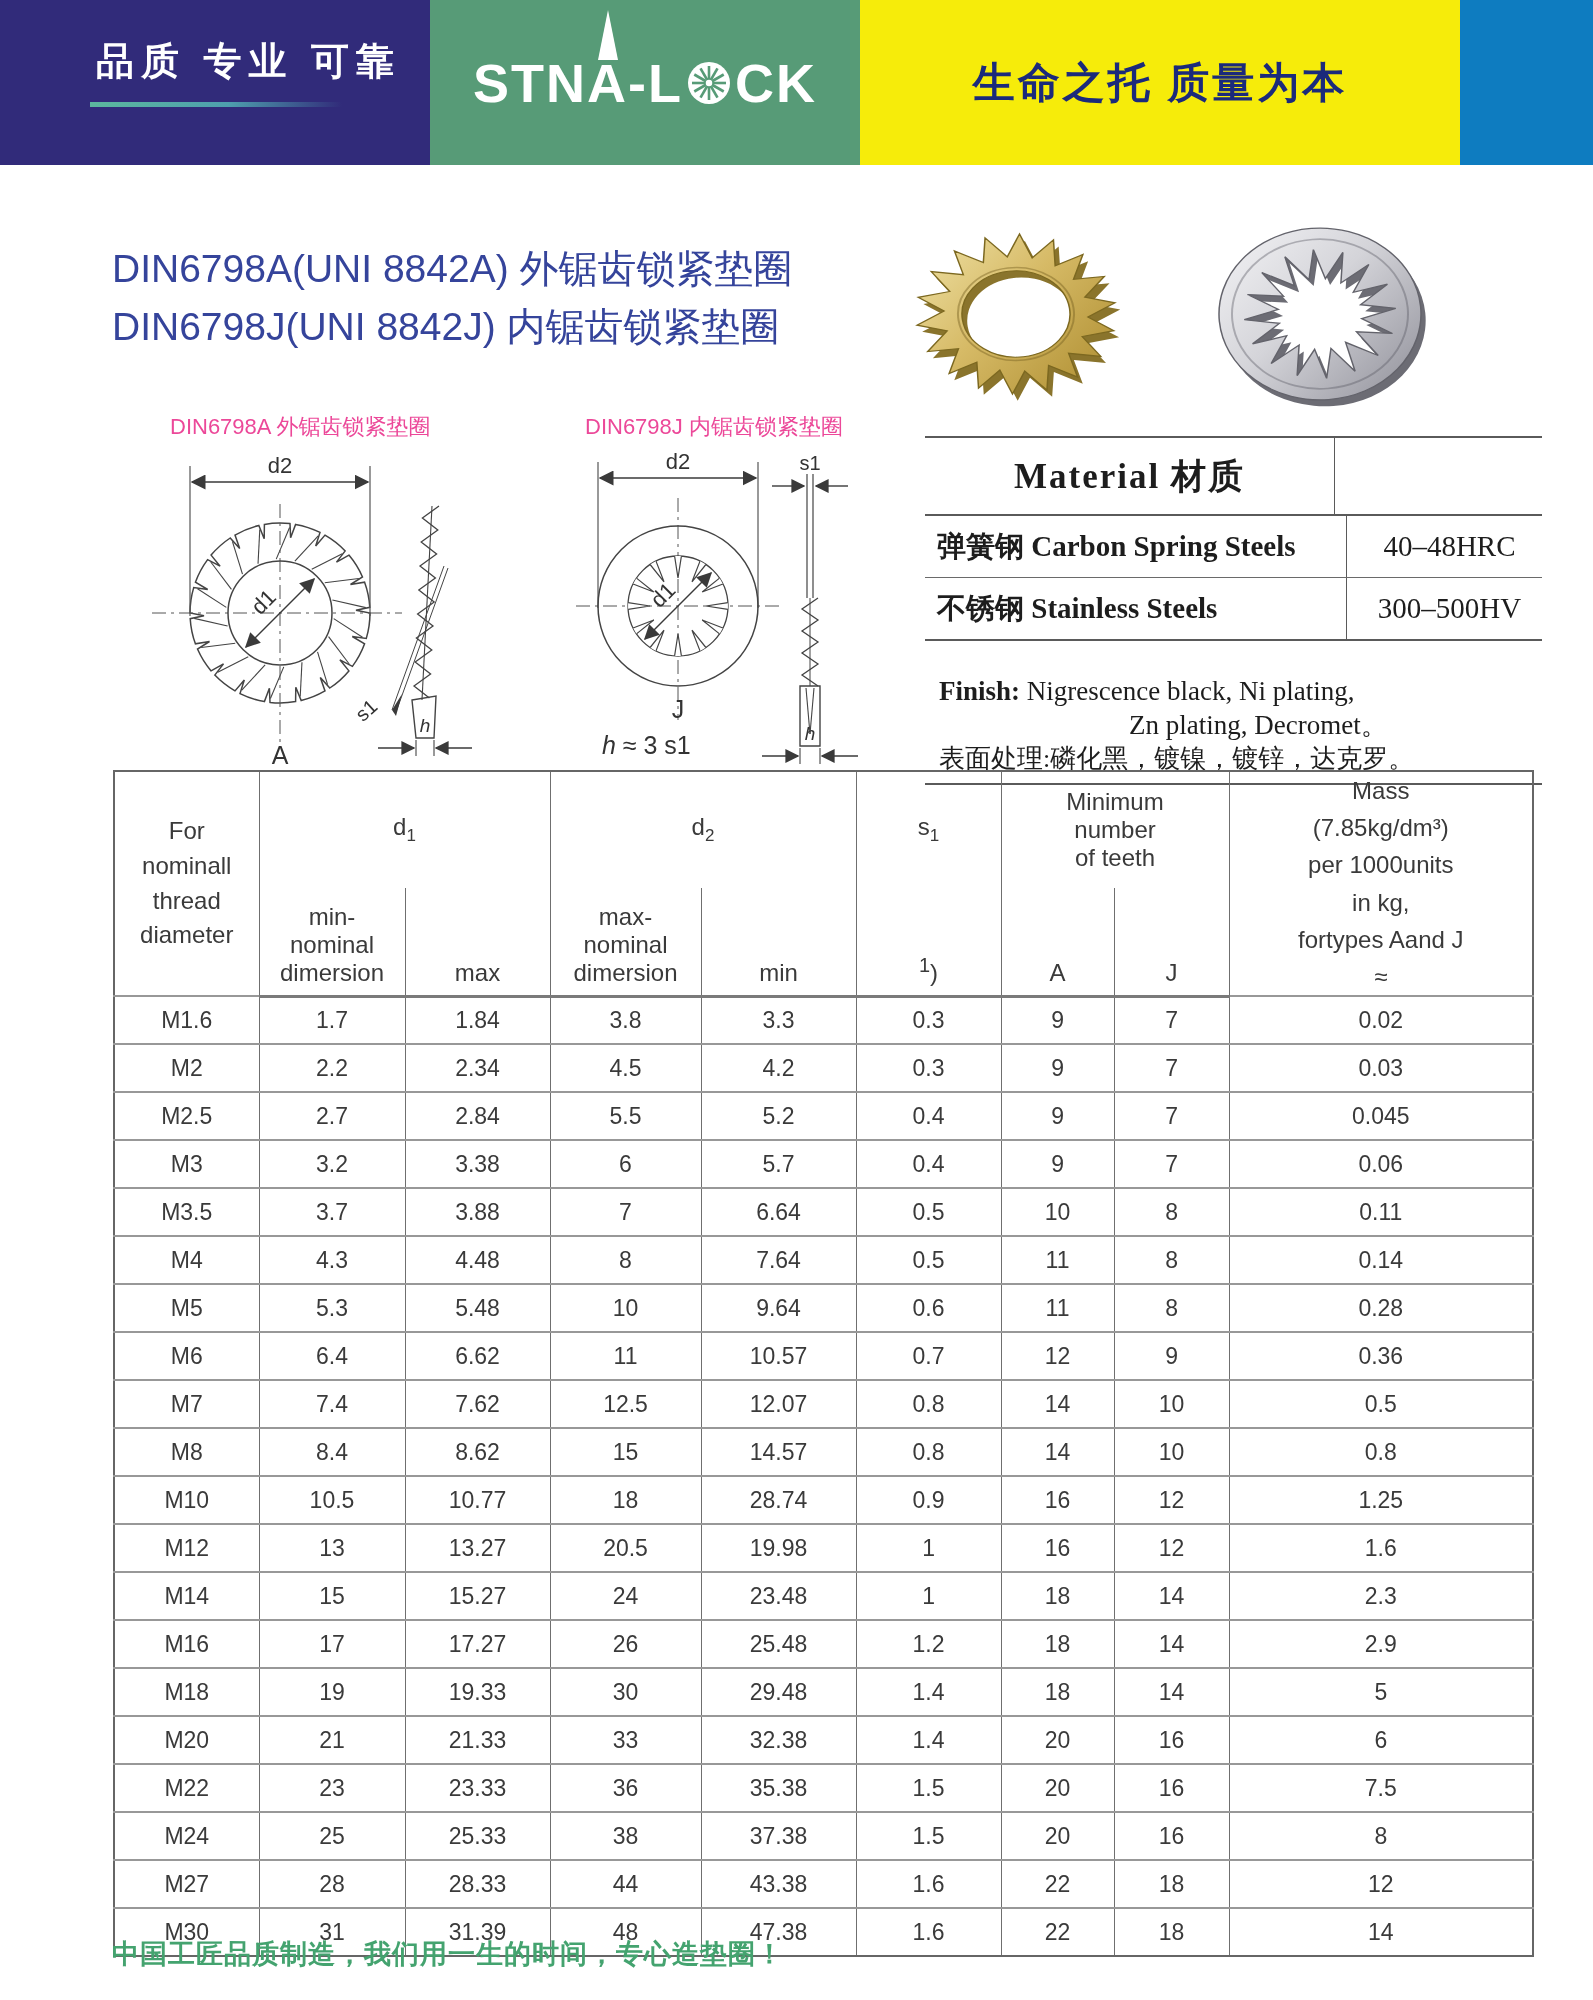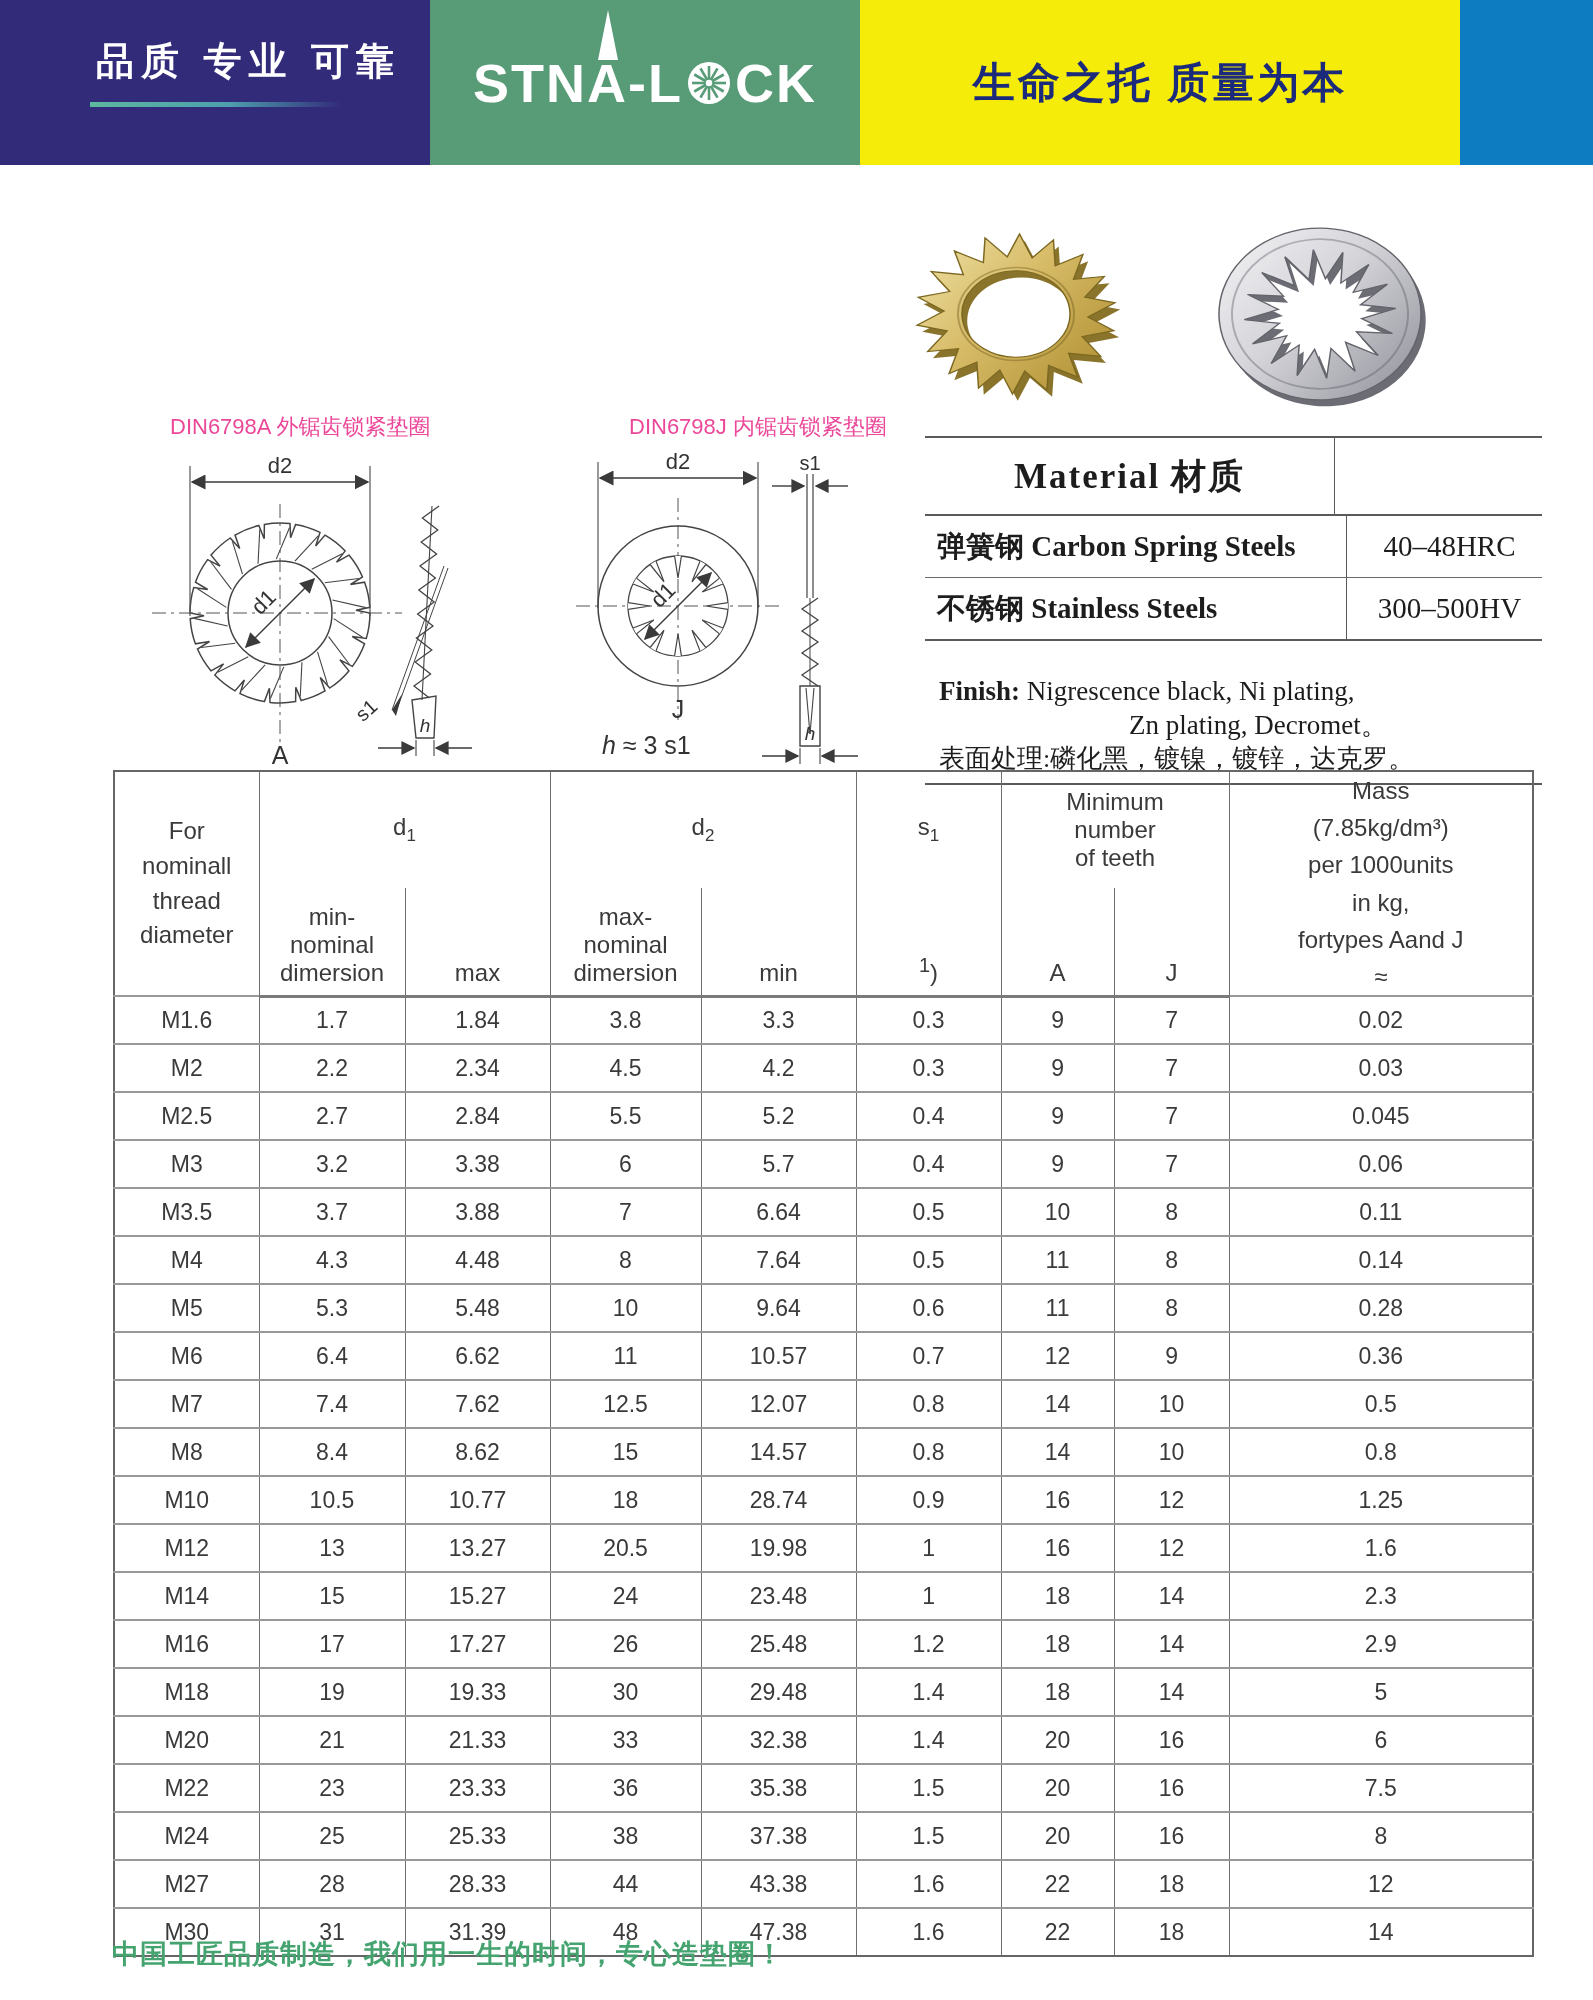--- a/index.html
+++ b/index.html
@@ -103,20 +103,24 @@
             <line x1="0" y1="0" x2="14.722431864335451" y2="-8.500000000000007" stroke="#579b77" stroke-width="2.6"></line>
           </g>
           <circle r="4" fill="#ffffff" stroke="#579b77" stroke-width="1.5"></circle>
         </svg>
         <span>CK</span>
     </div>
   </div>
 
   <div class="abs right-slogan">生命之托 质量为本</div>
 
+  <div class="abs title">
+    <div>DIN6798A(UNI 8842A) 外锯齿锁紧垫圈</div>
+    <div>DIN6798J(UNI 8842J) 内锯齿锁紧垫圈</div>
+  </div>
 
   <svg class="abs" style="left:888px;top:200px;" width="660" height="232" viewBox="0 0 660 232">
     <defs>
       <linearGradient id="gradGold" x1="0" y1="0" x2="1" y2="1">
         <stop offset="0" stop-color="#f0e3a8"></stop>
           <stop offset="0.45" stop-color="#d6ba66"></stop>
         <stop offset="0.8" stop-color="#bb9c42"></stop>
           <stop offset="1" stop-color="#a88a30"></stop>
       </linearGradient>
       <linearGradient id="gradSil" x1="0" y1="0" x2="1" y2="1">
@@ -132,21 +136,21 @@
         <circle r="58" fill="none" stroke="rgba(120,98,34,0.45)" stroke-width="2"></circle>
       </g>
     <g transform="translate(432,114) scale(1,0.85) rotate(-5)" id="photo-silver">
         <path d="M101 0A101 101 0 1 0 -101 0A101 101 0 1 0 101 0ZM76.0 0.0L41.0 9.0L70.2 29.1L34.5 24.0L53.7 53.7L22.6 35.4L29.1 70.2L7.4 41.3L0.0 76.0L-9.0 41.0L-29.1 70.2L-24.0 34.5L-53.7 53.7L-35.4 22.6L-70.2 29.1L-41.3 7.4L-76.0 0.0L-41.0 -9.0L-70.2 -29.1L-34.5 -24.0L-53.7 -53.7L-22.6 -35.4L-29.1 -70.2L-7.4 -41.3L-0.0 -76.0L9.0 -41.0L29.1 -70.2L24.0 -34.5L53.7 -53.7L35.4 -22.6L70.2 -29.1L41.3 -7.4Z" fill-rule="evenodd" fill="#6c6c74" transform="translate(4,8)"></path>
         <path d="M101 0A101 101 0 1 0 -101 0A101 101 0 1 0 101 0ZM76.0 0.0L41.0 9.0L70.2 29.1L34.5 24.0L53.7 53.7L22.6 35.4L29.1 70.2L7.4 41.3L0.0 76.0L-9.0 41.0L-29.1 70.2L-24.0 34.5L-53.7 53.7L-35.4 22.6L-70.2 29.1L-41.3 7.4L-76.0 0.0L-41.0 -9.0L-70.2 -29.1L-34.5 -24.0L-53.7 -53.7L-22.6 -35.4L-29.1 -70.2L-7.4 -41.3L-0.0 -76.0L9.0 -41.0L29.1 -70.2L24.0 -34.5L53.7 -53.7L35.4 -22.6L70.2 -29.1L41.3 -7.4Z" fill-rule="evenodd" fill="url(#gradSil)" stroke="#63636b" stroke-width="1.5"></path>
         <circle r="88" fill="none" stroke="rgba(90,90,100,0.4)" stroke-width="2"></circle>
       </g>
   </svg>
 
   <div class="abs diag-caption" style="left:170px;top:412px;">DIN6798A 外锯齿锁紧垫圈</div>
-  <div class="abs diag-caption" style="left:585px;top:412px;margin-left:44px;">DIN6798J 内锯齿锁紧垫圈</div>
+  <div class="abs diag-caption" style="left:585px;top:412px;">DIN6798J 内锯齿锁紧垫圈</div>
 
   <svg class="abs" style="left:140px;top:448px;" width="410" height="322" viewBox="0 0 410 322">
     <defs>
       <marker id="arwA" viewBox="0 0 10 10" refX="9" refY="5" markerWidth="10" markerHeight="10" orient="auto-start-reverse">
         <path d="M0 0L10 5L0 10z" fill="#3a3a3a"></path>
       </marker>
     </defs>
     <g id="diagA-ring">
         <path d="M230.0 165.0A90 90 0 0 1 226.3 190.4L212.3 188.5L224.6 195.8A90 90 0 0 1 212.4 218.4L199.9 211.8L208.9 222.9A90 90 0 0 1 189.8 240.0L180.3 229.5L185.0 242.9A90 90 0 0 1 161.2 252.5L155.8 239.3L155.6 253.6A90 90 0 0 1 130.0 254.4L129.4 240.3L124.4 253.6A90 90 0 0 1 100.0 245.6L104.3 232.1L95.0 242.9A90 90 0 0 1 74.8 227.1L83.5 215.9L71.1 222.9A90 90 0 0 1 57.5 201.0L69.5 193.5L55.4 195.8A90 90 0 0 1 50.2 170.7L64.0 167.7L50.0 165.0A90 90 0 0 1 53.7 139.6L67.7 141.5L55.4 134.2A90 90 0 0 1 67.6 111.6L80.1 118.2L71.1 107.1A90 90 0 0 1 90.2 90.0L99.7 100.5L95.0 87.1A90 90 0 0 1 118.8 77.5L124.2 90.7L124.4 76.4A90 90 0 0 1 150.0 75.6L150.6 89.7L155.6 76.4A90 90 0 0 1 180.0 84.4L175.7 97.9L185.0 87.1A90 90 0 0 1 205.2 102.9L196.5 114.1L208.9 107.1A90 90 0 0 1 222.5 129.0L210.5 136.5L224.6 134.2A90 90 0 0 1 229.8 159.3L216.0 162.3Z" fill="none" stroke="#444" stroke-width="1.5"></path>
         <line x1="193.70418234988676" y1="170.64453701645328" x2="222.50100181044496" y2="189.28136528848736" stroke="#444" stroke-width="1.1"></line>

